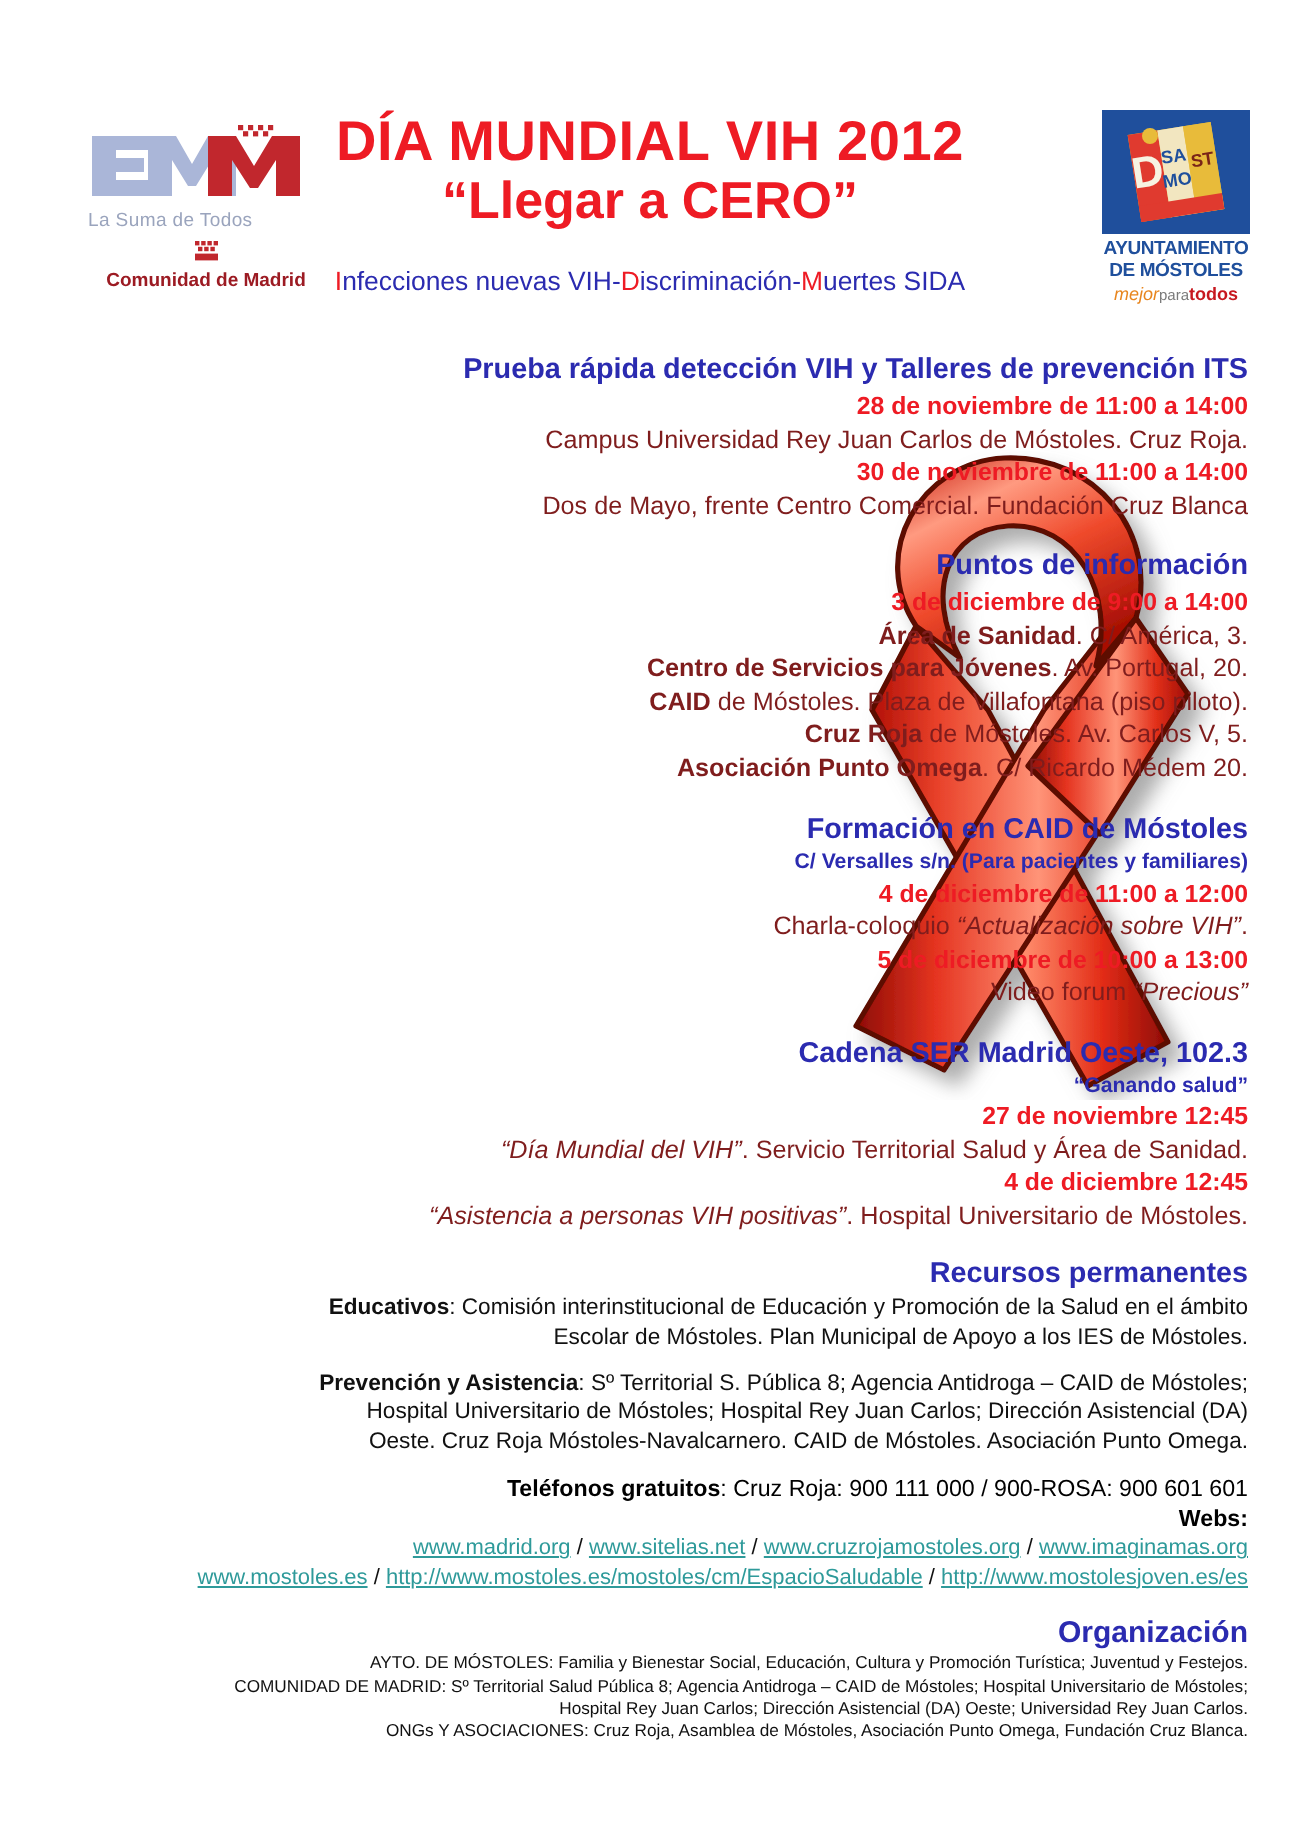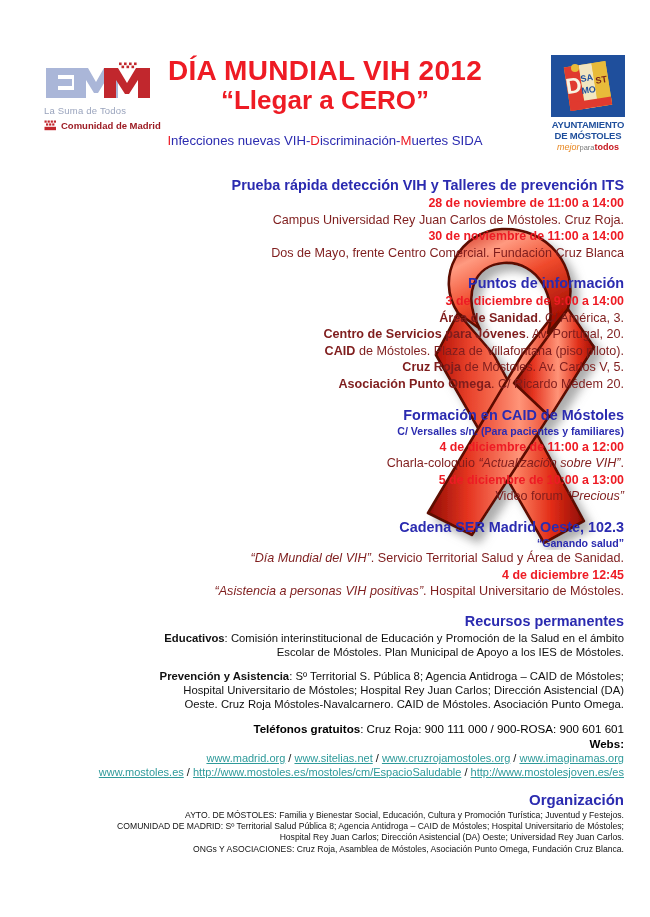--- a/index.html
+++ b/index.html
@@ -46,20 +46,21 @@
     color: #9aa4bd;
     letter-spacing: .2px;
     margin-top: 1px;
     white-space: nowrap;
   }
   .cm-foot {
     display: flex;
     align-items: center;
     gap: 4px;
     margin-top: 4px;
+    flex-direction: column;
   }
   .cm-foot-mark { flex: 0 0 auto; display: block; }
   .cm-foot-text {
     font-size: 9.5px;
     font-weight: bold;
     color: #9c1b23;
     white-space: nowrap;
   }
 
   
@@ -391,20 +392,21 @@
       <div class="body-line"><span>Charla-coloquio </span><i>“Actualización sobre VIH”</i><span>.</span></div>
       <div class="date-line">5 de diciembre de 10:00 a 13:00</div>
       <div class="body-line"><span>Video forum </span><i>“Precious”</i><span></span></div>
     </div>
 
     <div class="gap-md"></div>
 
     <div class="section">
       <h2 class="sec-head">Cadena SER Madrid Oeste, 102.3</h2>
       <div class="sec-subhead">“Ganando salud”</div>
+      <div class="date-line">27 de noviembre 12:45</div>
       <div class="body-line"><span></span><i>“Día Mundial del VIH”</i><span>. Servicio Territorial Salud y Área de Sanidad.</span></div>
       <div class="date-line">4 de diciembre 12:45</div>
       <div class="body-line"><span></span><i>“Asistencia a personas VIH positivas”</i><span>. Hospital Universitario de Móstoles.</span></div>
     </div>
 
     <div class="gap-md"></div>
 
     <div class="section">
       <h2 class="res-head">Recursos permanentes</h2>
 

